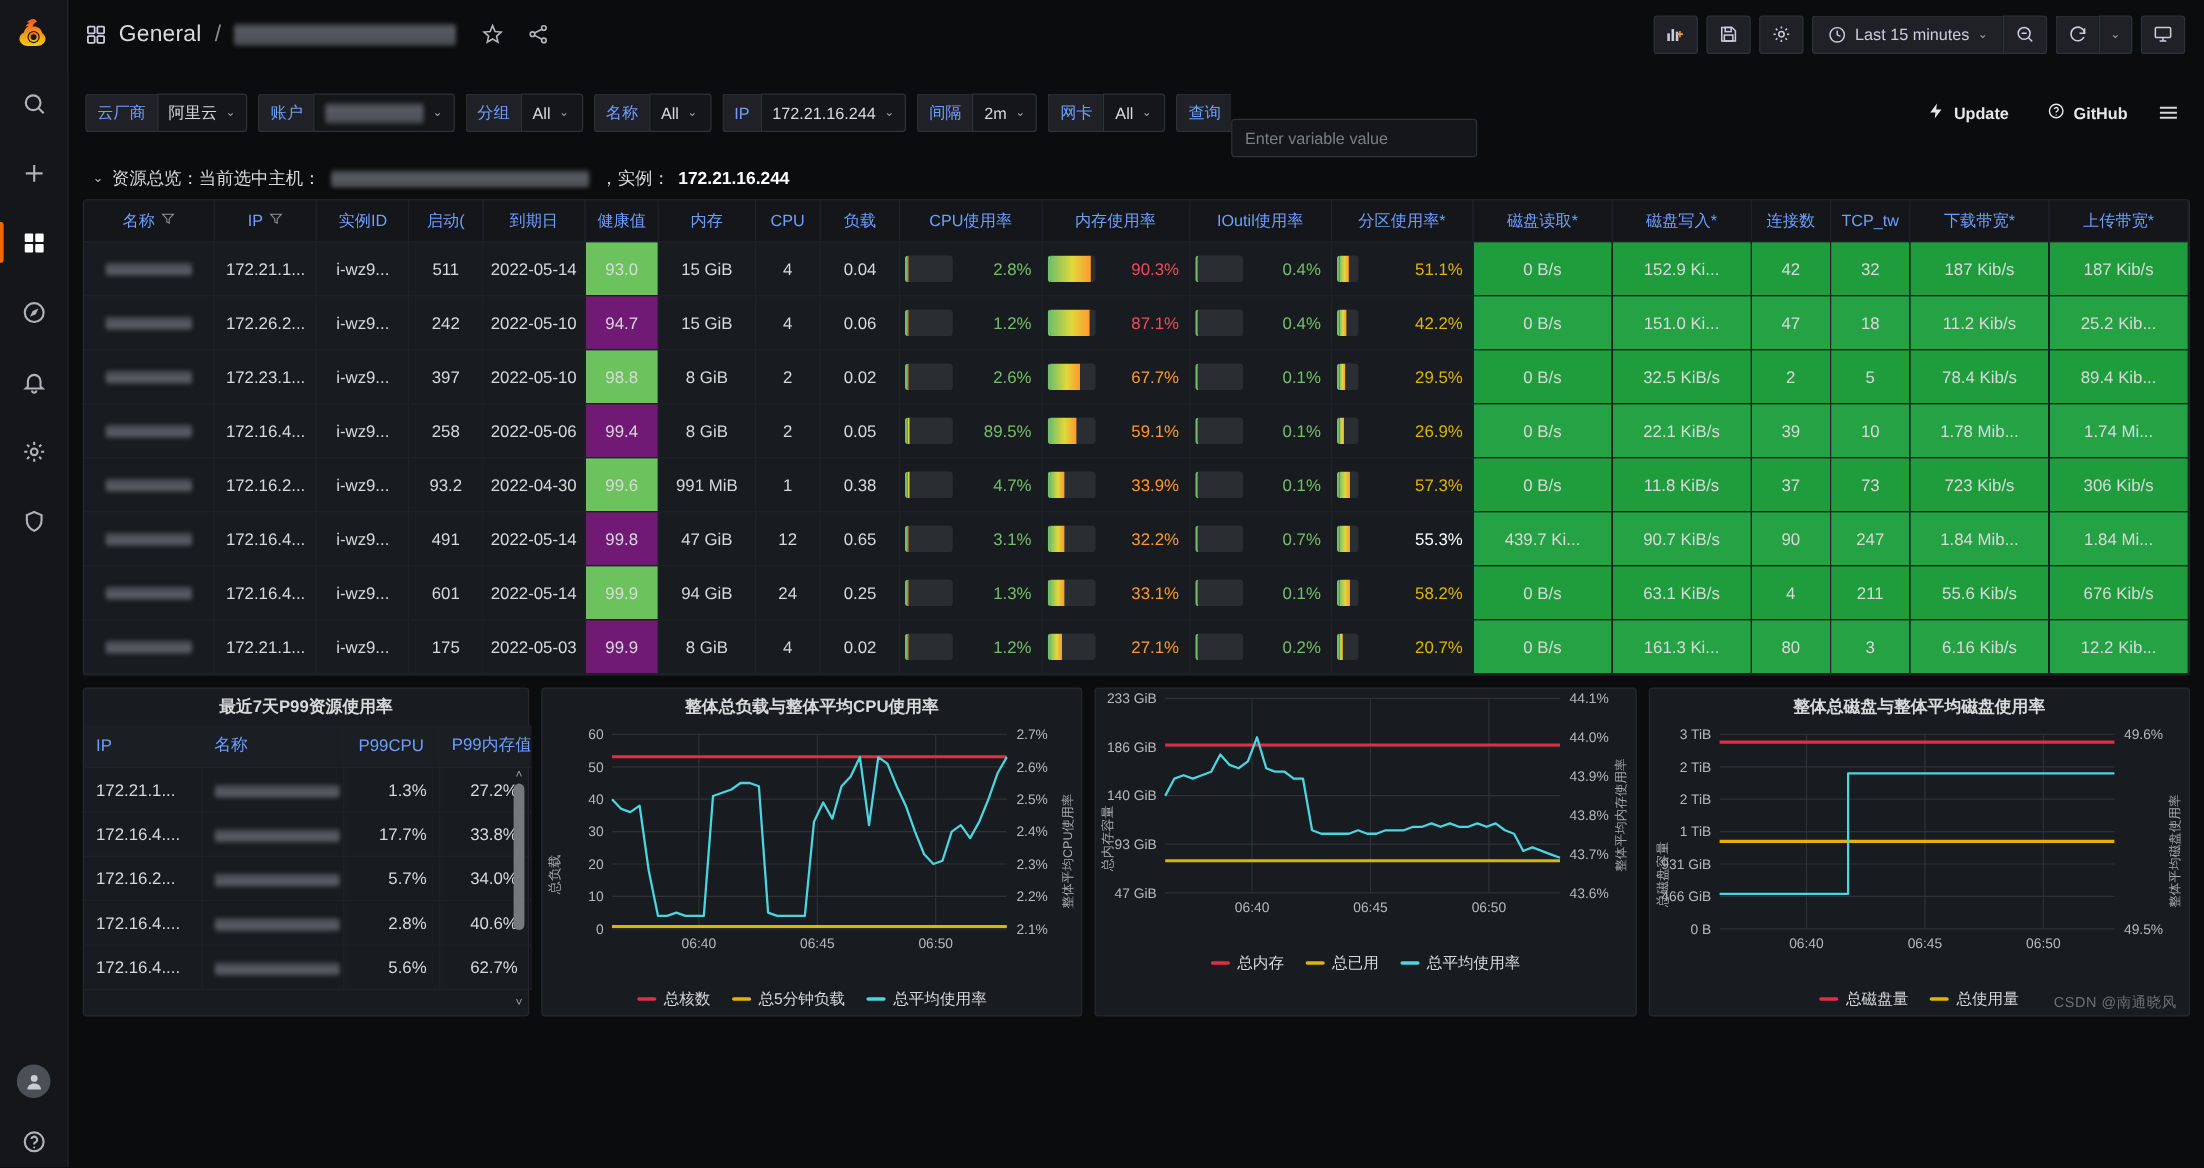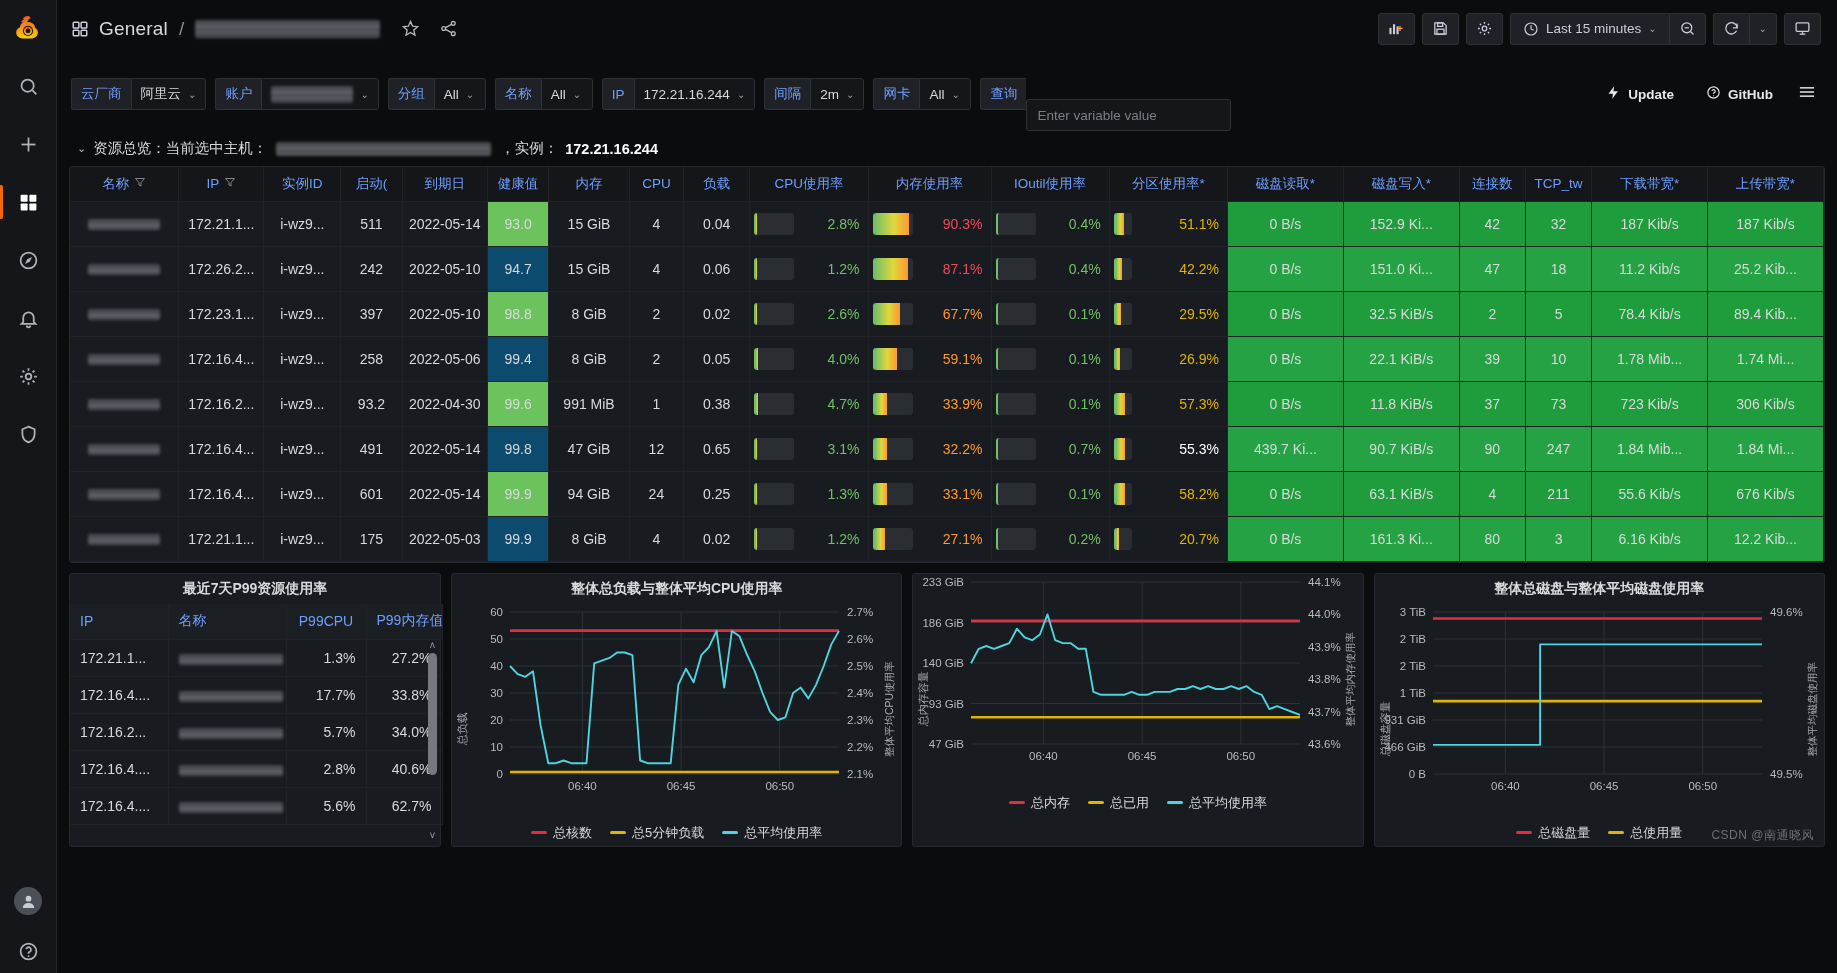--- a/index.html
+++ b/index.html
@@ -97,21 +97,21 @@
     border-radius: 0 3px 3px 0; padding: 0 9px; min-width: 52px;
     display: flex; align-items: center; gap: 7px; height: 32px;
     font-size: 13.5px; color: #d8d9da; white-space: nowrap; cursor: pointer;
   }
   .vinput {
     background: #141619; border: 1px solid #2c3235; border-radius: 3px;
     height: 32px; width: 205px; padding: 0 10px; color: #d8d9da;
     font-size: 13.5px; font-family: inherit;
   }
   .vinput::placeholder { color: #7b7f85; }
-  .var-right { margin-left: auto; display: flex; gap: 8px; }
+  .var-right { margin-left: auto; display: flex; align-items: center; gap: 8px; }
   .linkbtn {
     height: 32px; padding: 0 11px; background: transparent;
     border: 1px solid transparent; border-radius: 3px;
     display: flex; align-items: center; gap: 7px;
     color: #e6e7e8; font-size: 13.5px; font-weight: bold; cursor: pointer;
   }
 
   
   .rowtitle {
     display: flex; align-items: center; gap: 7px;
@@ -147,21 +147,21 @@
     white-space: nowrap; overflow: hidden;
   }
   .bigtable th .thwrap { display:flex; align-items:center; justify-content:center; gap:5px; }
   .bigtable td {
     height: 44px; font-size: 14px; text-align: center;
     border-right: 1px solid #202226; border-bottom: 1px solid #202226;
     padding: 0 6px; white-space: nowrap; overflow: hidden;
     color: #d8d9da;
   }
   .c-blue { color: #6e9fff; }
-  .cell-health { background: #0c4a6e; color: #fff; font-weight: normal; }
+  .cell-health { background: #701a75; color: #fff; font-weight: normal; }
   .cell-health.hl { background: #6cc35e; }
   .cell-greenbg { background: #1f9d3d; color: #fff; }
   .cell-greenbg.alt { background: #25a244; }
 
   
   .gcell { display: flex; align-items: center; gap: 8px; padding: 0 4px; height:44px; }
   .gbar {
     width: 40px; height: 22px; border-radius: 3px; background: #2a2d31;
     position: relative; overflow: hidden; flex: none;
     border-left: 2px solid #73bf69;
@@ -774,21 +774,21 @@
                 <td>2022-05-06</td>
                 <td class="cell-health">99.4</td>
                 <td class="c-blue">8 GiB</td>
                 <td class="c-blue">2</td>
                 <td>0.05</td>
                 <td style="padding:0">
                   <div class="gcell">
                     <span class="gbar">
                       <i style="width:4%"></i>
                     </span>
-                    <span class="gtext" style="color:#73bf69">4.0%</span>
+                    <span class="gtext" style="color:#73bf69">89.5%</span>
                   </div>
                 </td>
                 <td style="padding:0">
                   <div class="gcell">
                     <span class="gbar">
                       <i style="width:59%"></i>
                     </span>
                     <span class="gtext" style="color:#ff9830">59.1%</span>
                   </div>
                 </td>

